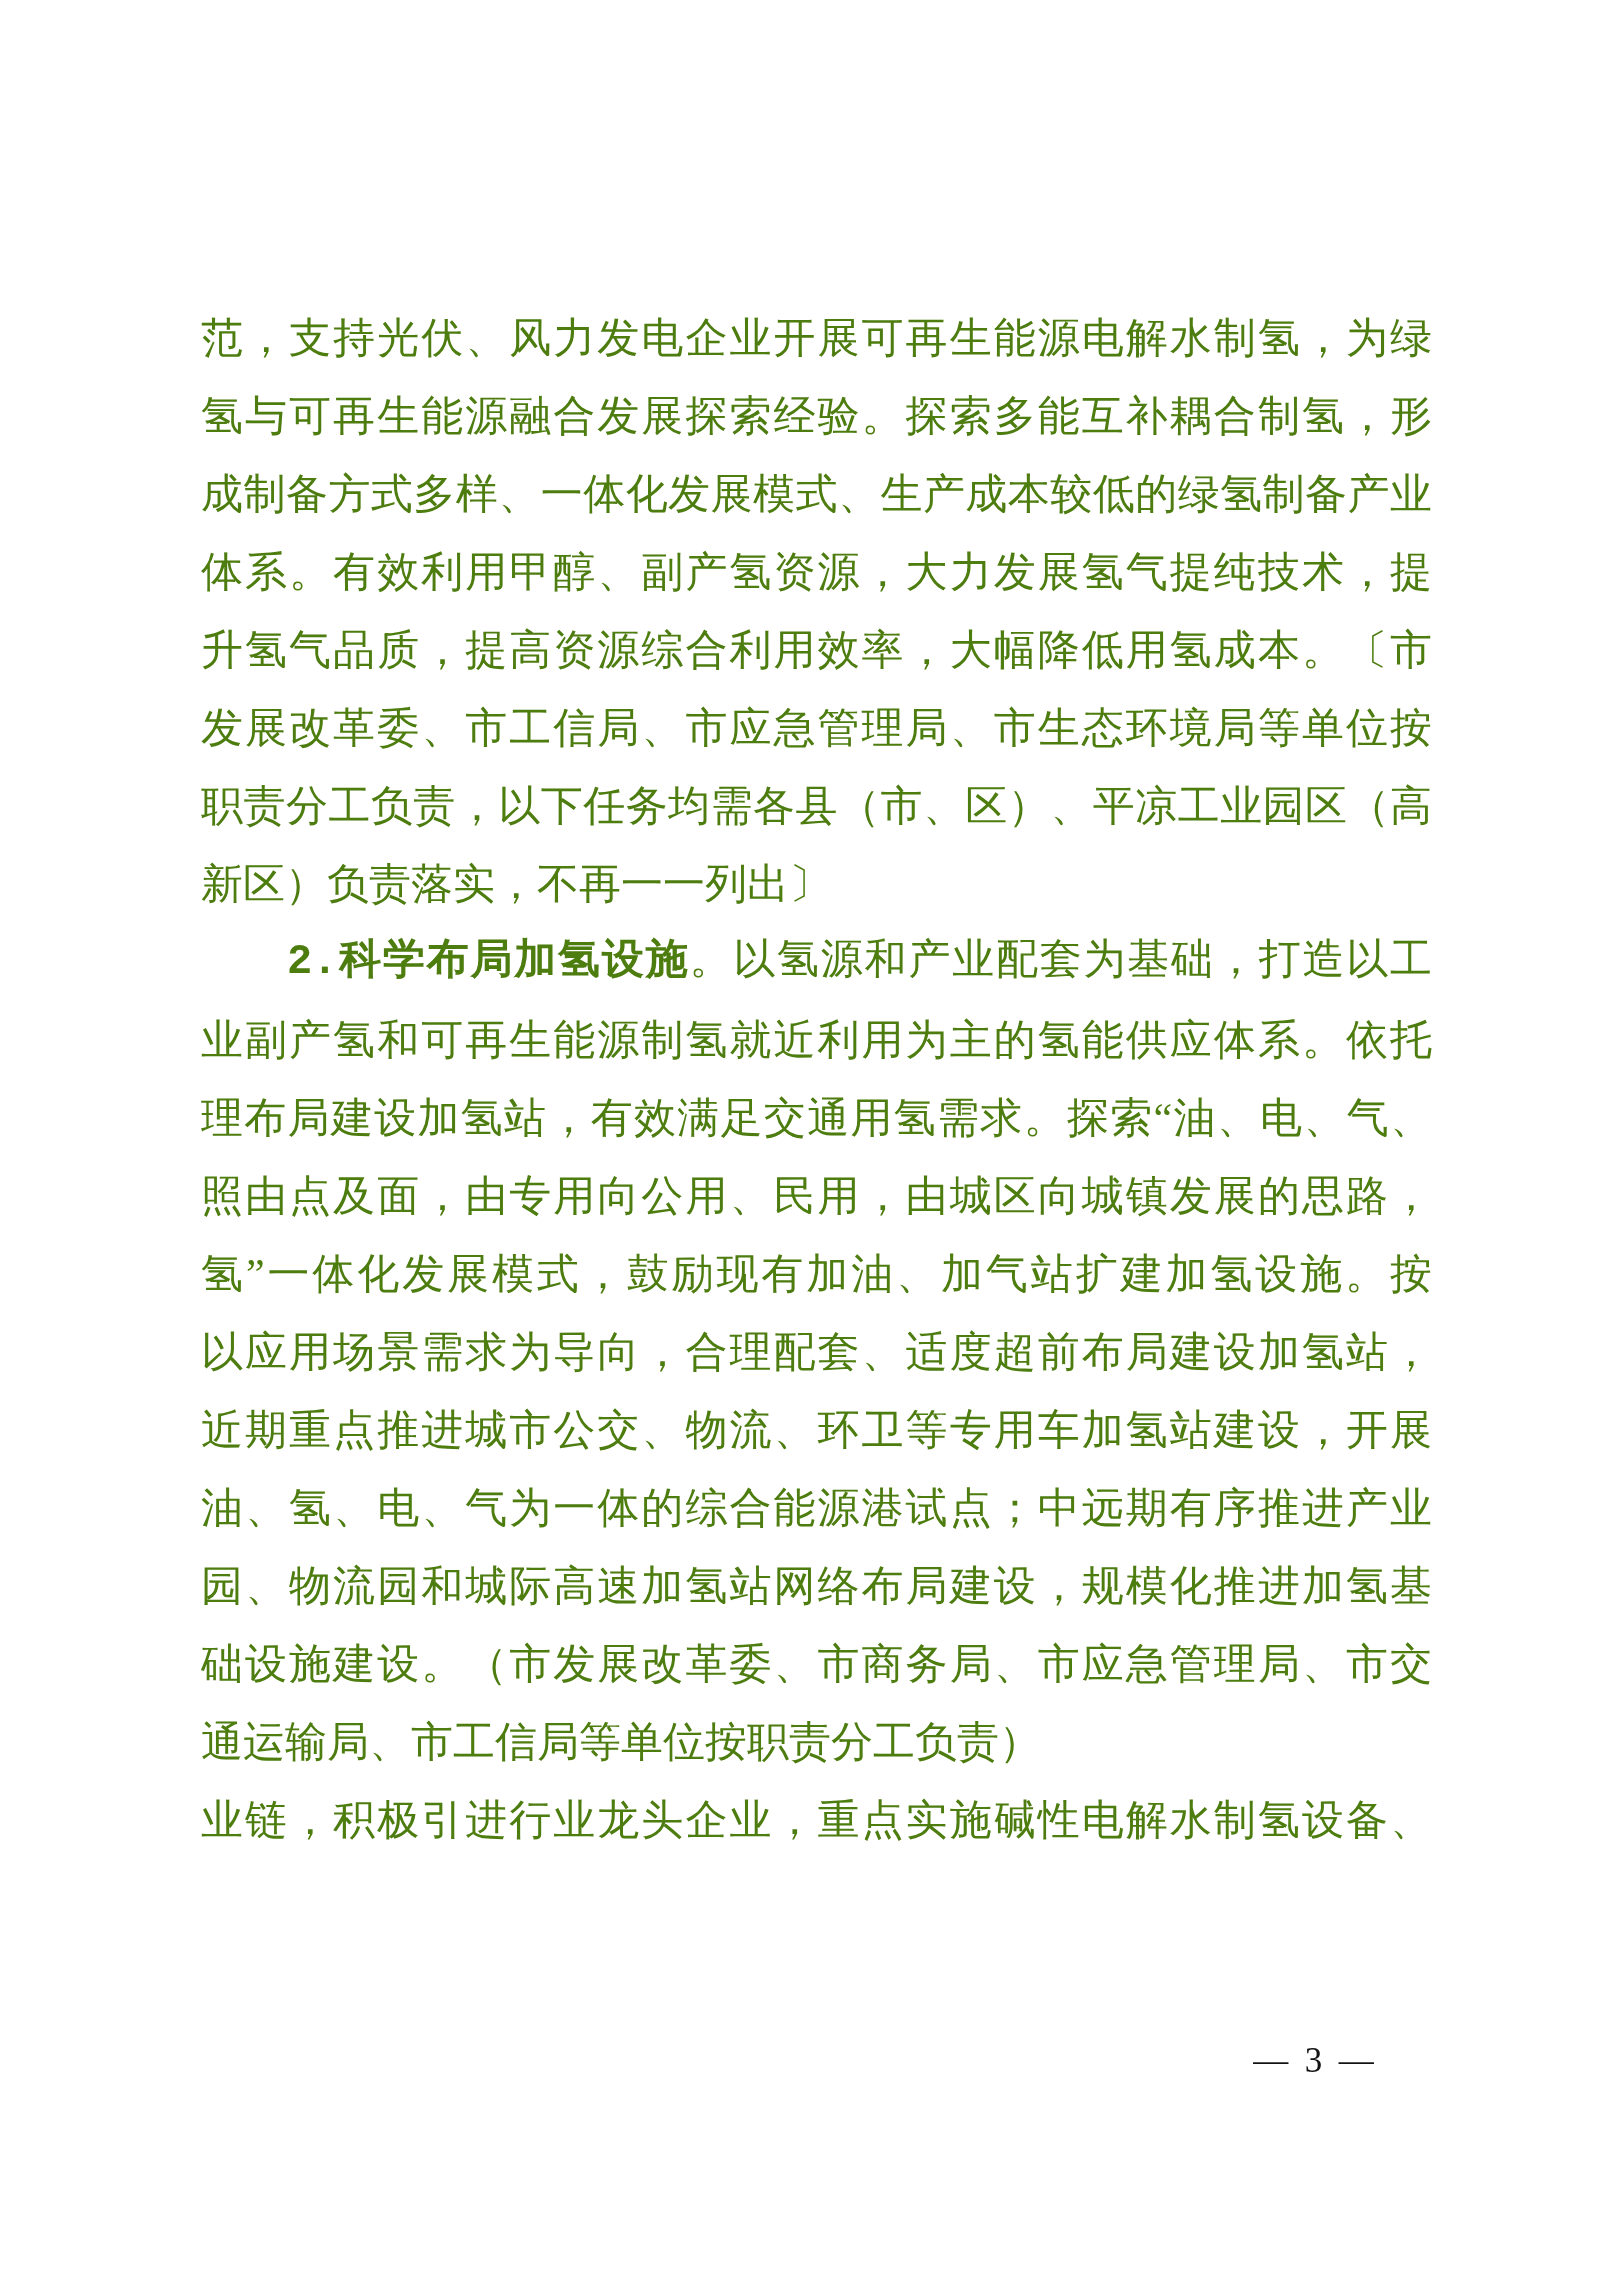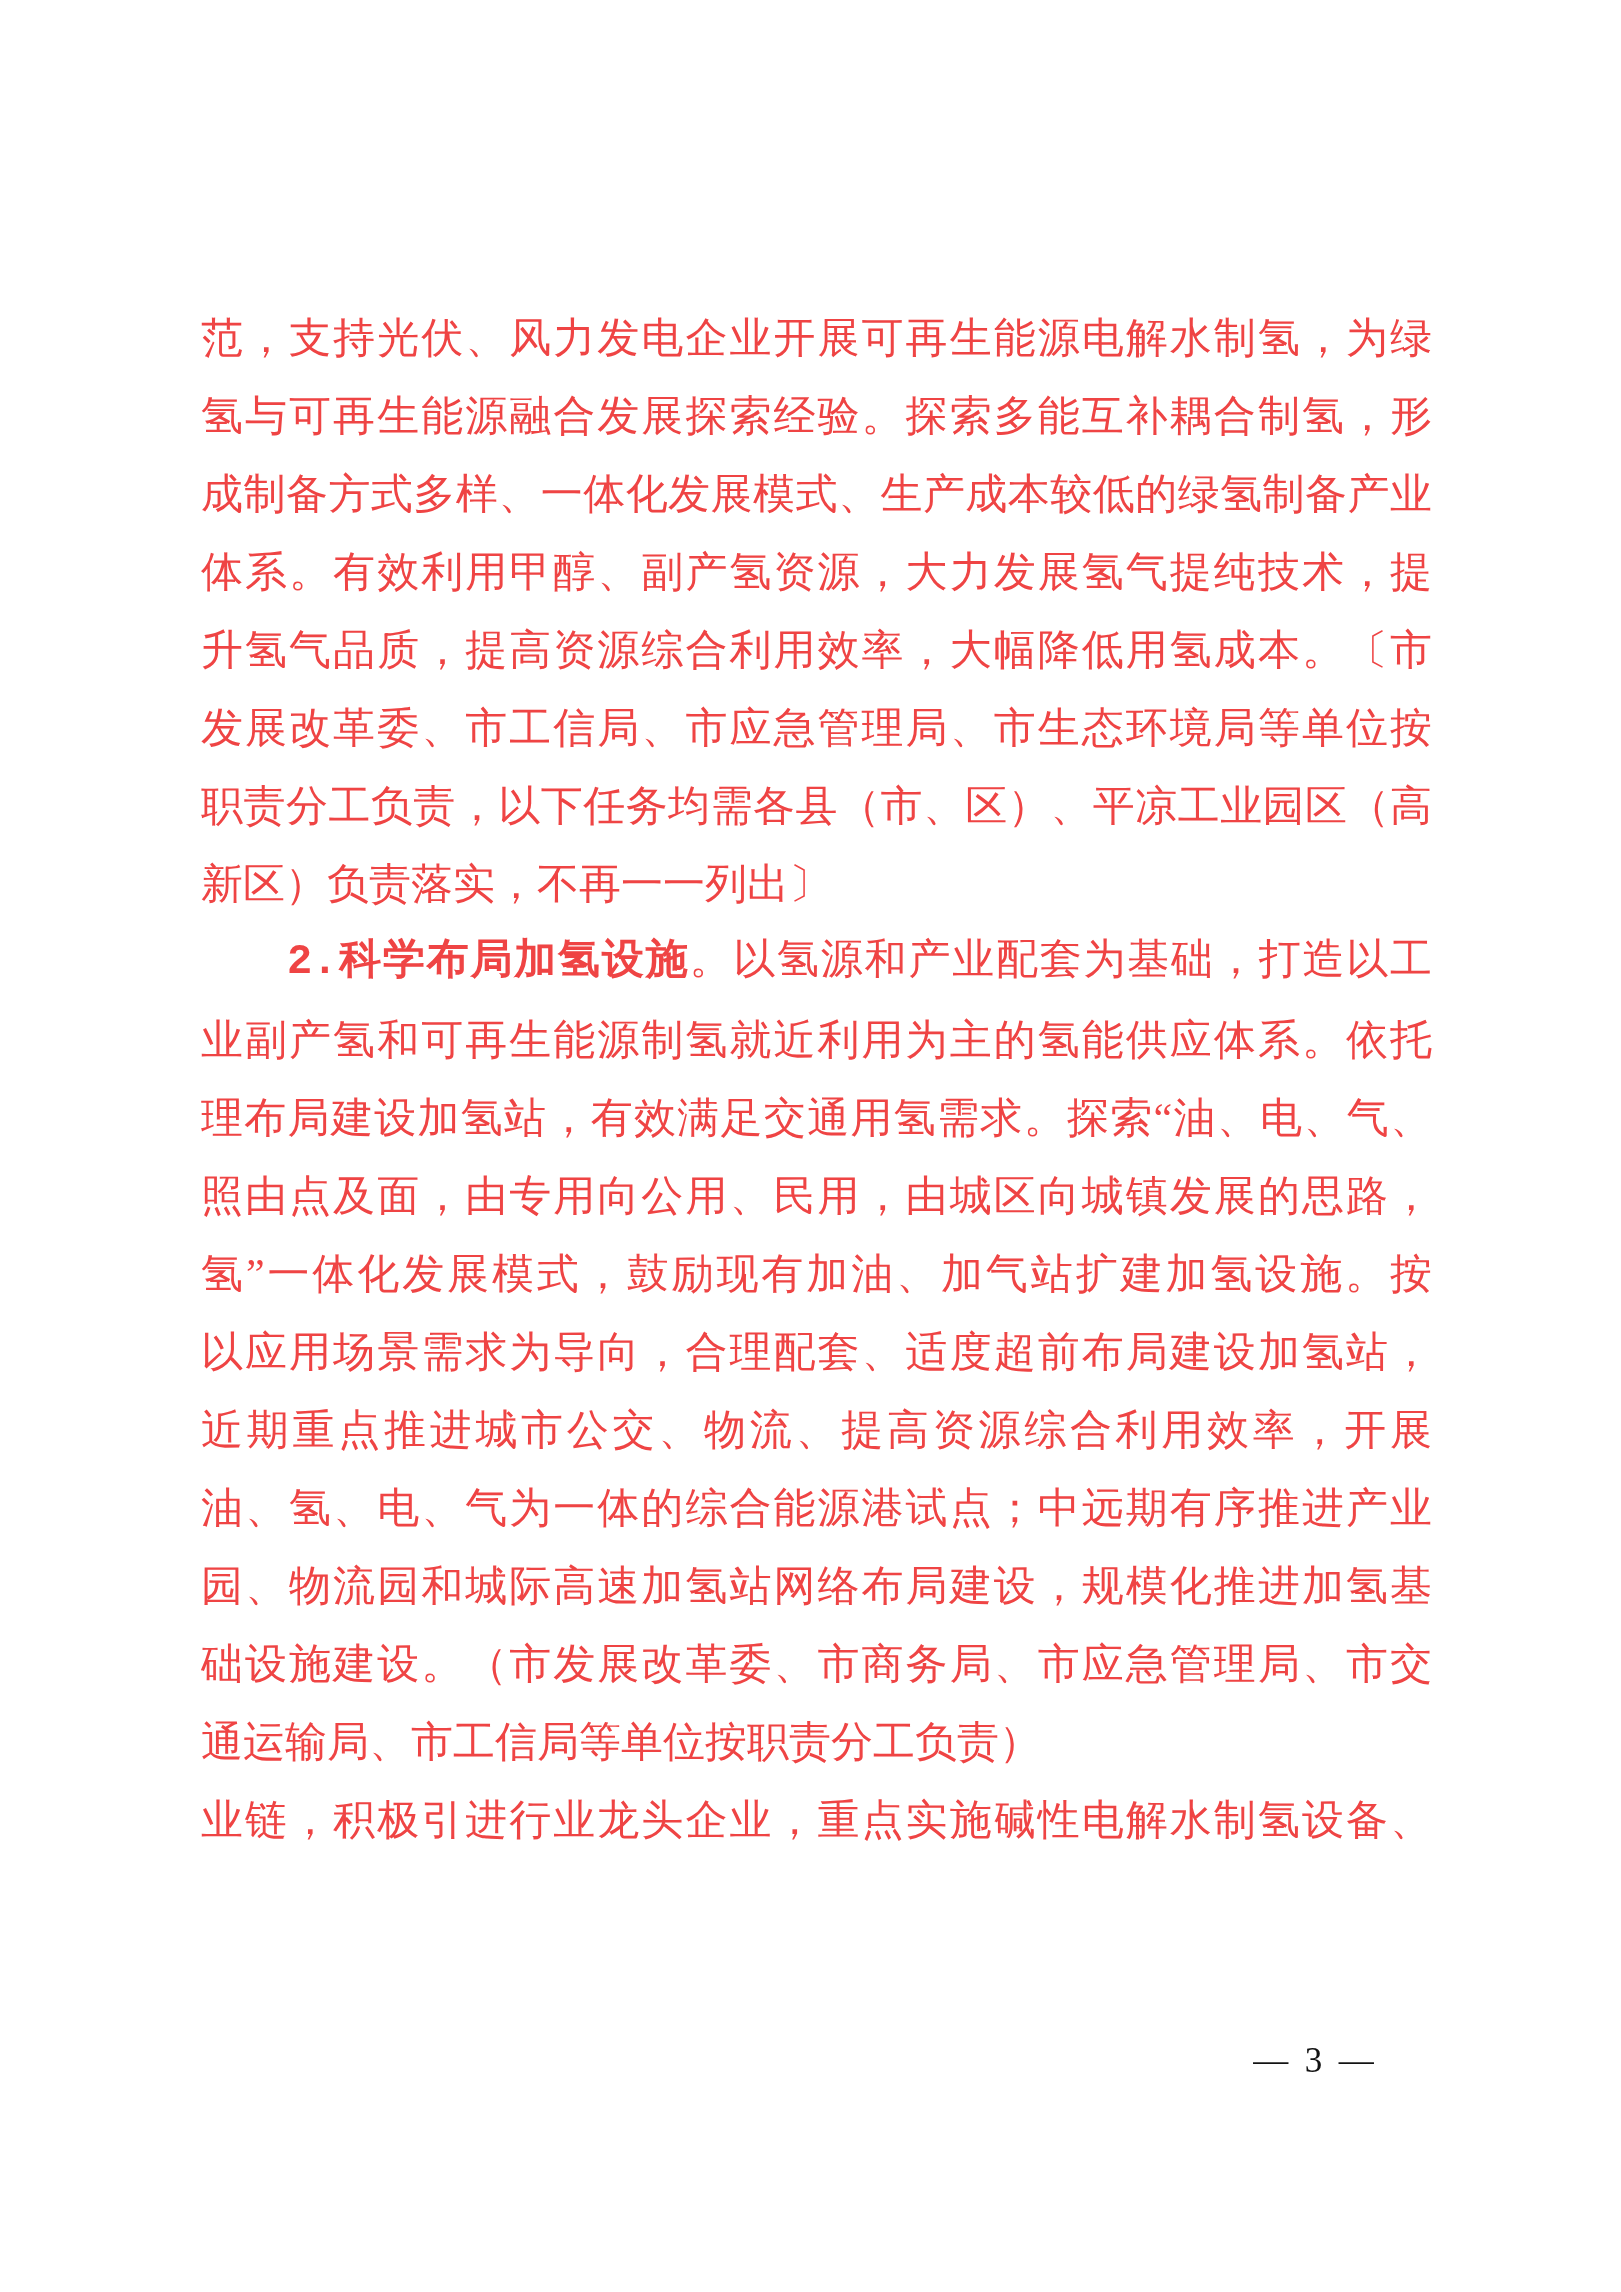--- a/index.html
+++ b/index.html
@@ -57,36 +57,36 @@
     color: #121212;
     text-align: center;
     letter-spacing: 3.9px;
     white-space: nowrap;
   }
 </style>
 </head>
 <body>
 
 <div class="page" style="background: rgb(255, 255, 255);">
-  <div class="text-block" style="color: #ef4444;">
+  <div class="text-block" style="color: #4d7c0f;">
       <div class="line"><span class="seg">范，支持光伏、风力发电企业开展可再生能源电解水制氢，为绿</span></div>
       <div class="line"><span class="seg">氢与可再生能源融合发展探索经验。探索多能互补耦合制氢，形</span></div>
       <div class="line"><span class="seg">成制备方式多样、一体化发展模式、生产成本较低的绿氢制备产业</span></div>
       <div class="line"><span class="seg">体系。有效利用甲醇、副产氢资源，大力发展氢气提纯技术，提</span></div>
       <div class="line"><span class="seg">升氢气品质，提高资源综合利用效率，大幅降低用氢成本。〔市</span></div>
       <div class="line"><span class="seg">发展改革委、市工信局、市应急管理局、市生态环境局等单位按</span></div>
       <div class="line"><span class="seg">职责分工负责，以下任务均需各县（市、区）、平凉工业园区（高</span></div>
       <div class="line end"><span class="seg">新区）负责落实，不再一一列出〕</span></div>
       <div class="line indent"><span class="seg bold">2.科学布局加氢设施</span><span class="seg">。以氢源和产业配套为基础，打造以工</span></div>
       <div class="line"><span class="seg">业副产氢和可再生能源制氢就近利用为主的氢能供应体系。依托</span></div>
       <div class="line"><span class="seg">理布局建设加氢站，有效满足交通用氢需求。探索“油、电、气、</span></div>
       <div class="line"><span class="seg">照由点及面，由专用向公用、民用，由城区向城镇发展的思路，</span></div>
       <div class="line"><span class="seg">氢”一体化发展模式，鼓励现有加油、加气站扩建加氢设施。按</span></div>
       <div class="line"><span class="seg">以应用场景需求为导向，合理配套、适度超前布局建设加氢站，</span></div>
-      <div class="line"><span class="seg">近期重点推进城市公交、物流、提高资源综合利用效率，开展</span></div>
+      <div class="line"><span class="seg">近期重点推进城市公交、物流、环卫等专用车加氢站建设，开展</span></div>
       <div class="line"><span class="seg">油、氢、电、气为一体的综合能源港试点；中远期有序推进产业</span></div>
       <div class="line"><span class="seg">园、物流园和城际高速加氢站网络布局建设，规模化推进加氢基</span></div>
       <div class="line"><span class="seg">础设施建设。（市发展改革委、市商务局、市应急管理局、市交</span></div>
       <div class="line end"><span class="seg">通运输局、市工信局等单位按职责分工负责）</span></div>
       <div class="line"><span class="seg">业链，积极引进行业龙头企业，重点实施碱性电解水制氢设备、</span></div>
     </div>
   <div class="page-number" style="color: rgb(18, 18, 18);">— 3 —</div>
 </div>
 
 

